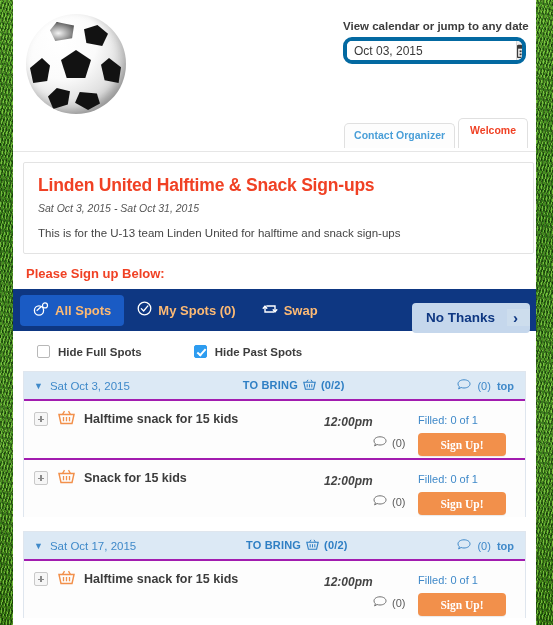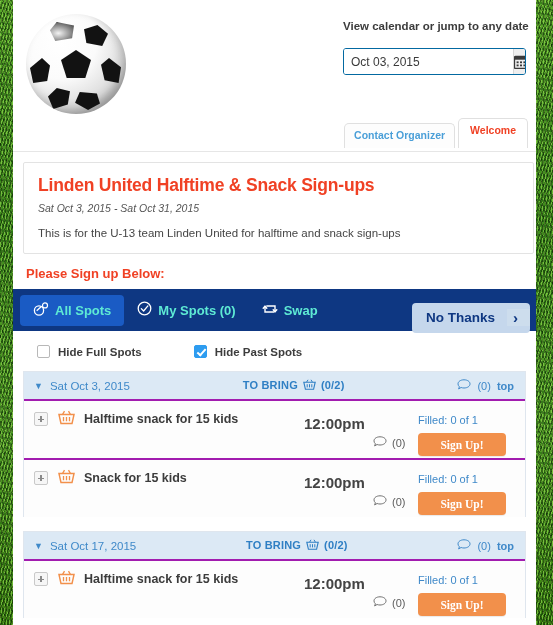--- a/index.html
+++ b/index.html
@@ -120,28 +120,28 @@
   .date-jump {
     position: absolute;
     left: 330px;
     top: 20px;
     width: 183px;
   }
   .date-jump-label {
     font-size: 11.5px;
     font-weight: bold;
     color: #3c3c3c;
-    margin-bottom: 16px;
+    margin-bottom: 5px;
     white-space: nowrap;
   }
   .date-field-group {
     display: flex;
     height: 27px;
-    border: 1px solid #0369a1;
-    border-radius: 3px;
+    border: 4px solid #0369a1;
+    border-radius: 9px;
     overflow: hidden;
     background: #fff;
   }
   .date-input {
     flex: 1;
     border: none;
     outline: none;
     padding: 0 7px;
     font-family: "Liberation Sans", sans-serif;
     font-size: 12px;
@@ -235,21 +235,21 @@
     height: 42px;
     display: flex;
     align-items: center;
     padding: 0 6px 0 7px;
     position: relative;
   }
   .nav-tab {
     display: flex;
     align-items: center;
     gap: 6px;
-    color: #5eead4;
+    color: #fdba74;
     font-size: 13px;
     font-weight: bold;
     padding: 7px 13px;
     border-radius: 4px;
     cursor: pointer;
     white-space: nowrap;
   }
   .nav-tab.active {
     background: #1a5bc4;
   }
@@ -405,25 +405,26 @@
     margin: 0 9px 0 10px;
     flex: 0 0 auto;
   }
   .slot-title {
     font-size: 12.5px;
     font-weight: bold;
     color: #3c3c3c;
   }
   .slot-time {
     position: absolute;
-    left: 280px;
+    left: 300px;
     top: 14px;
-    font-size: 15px;
+    font-size: 12px;
     font-weight: bold;
     color: #444;
+    font-style: italic;
   }
   .slot-filled {
     position: absolute;
     left: 394px;
     top: 13px;
     font-size: 11px;
     color: #3f89c9;
     white-space: nowrap;
   }
   .slot-comment {

